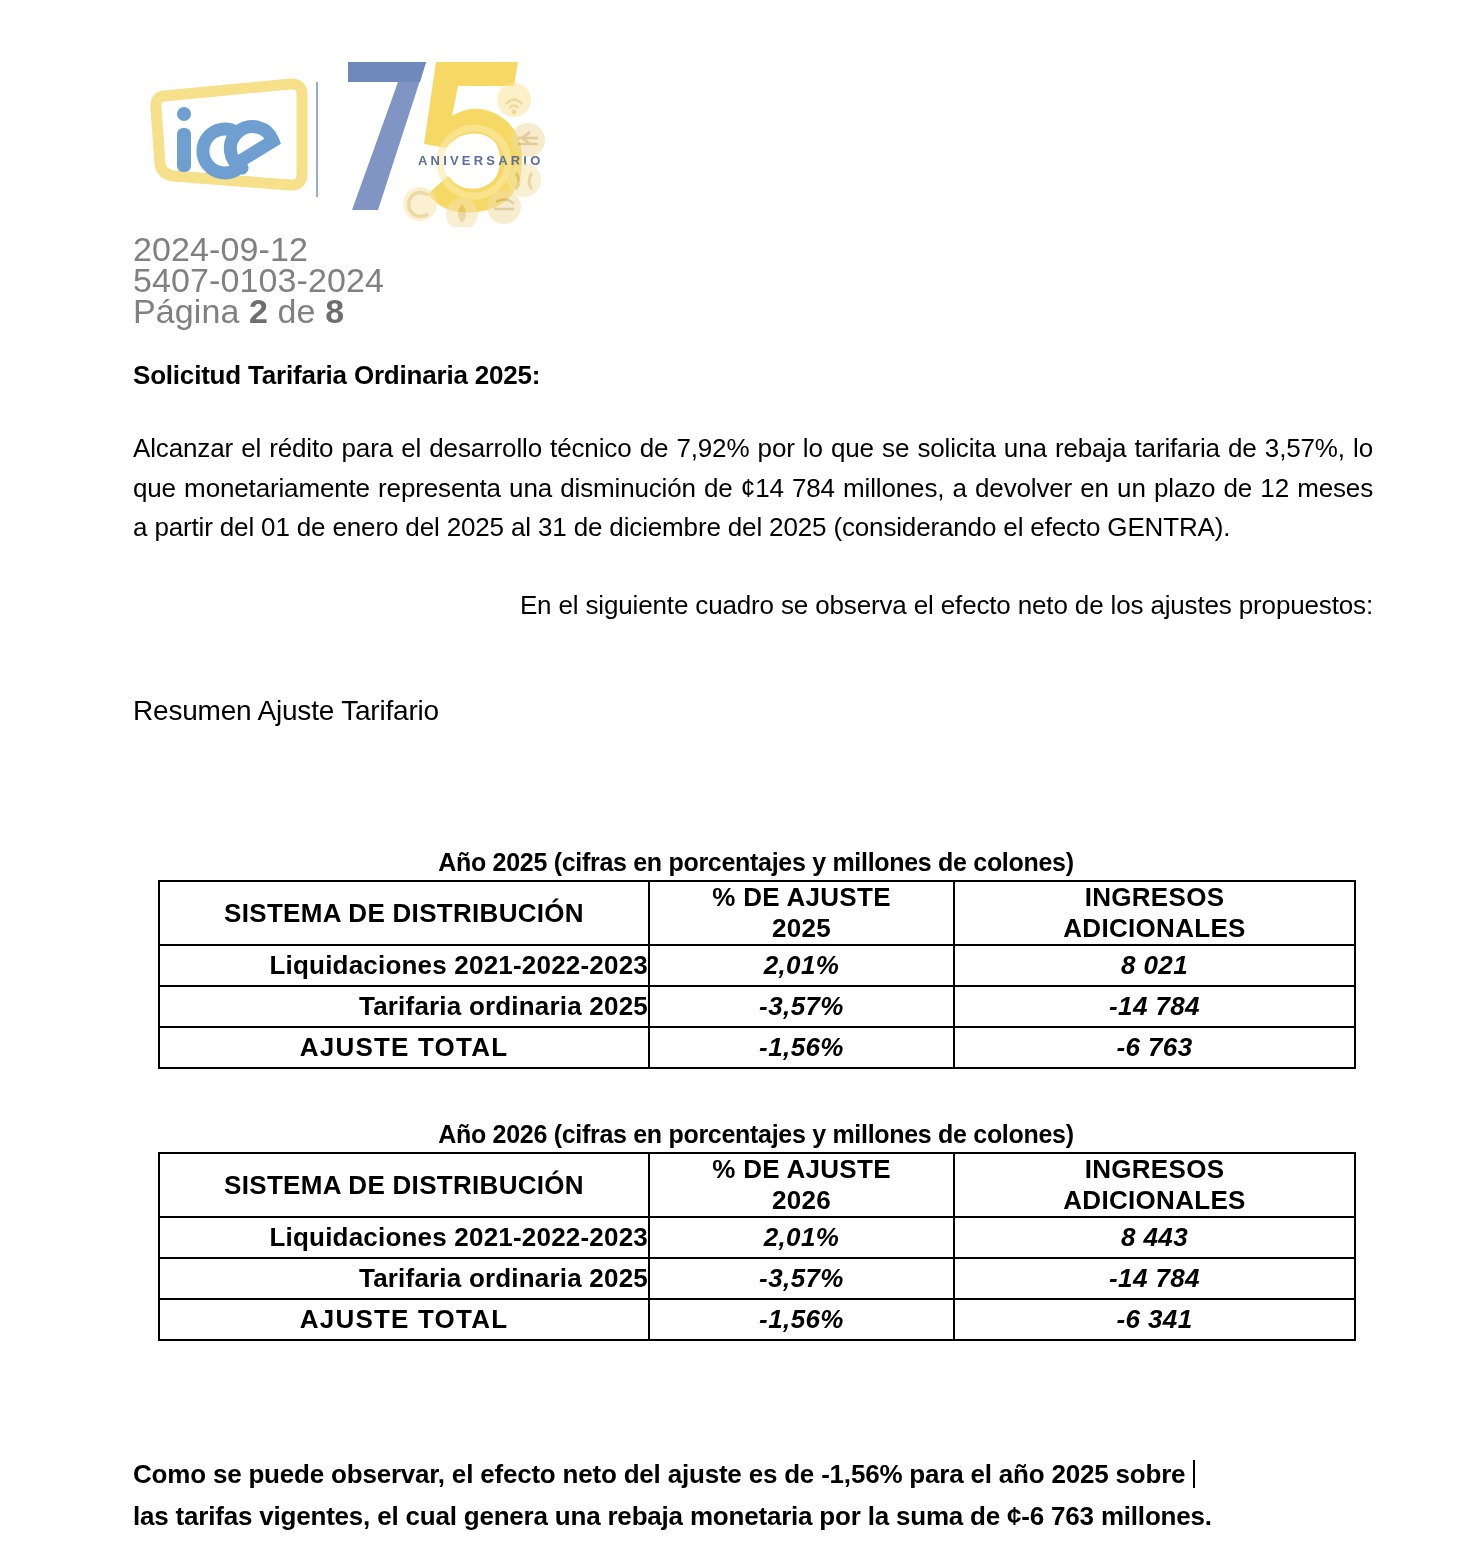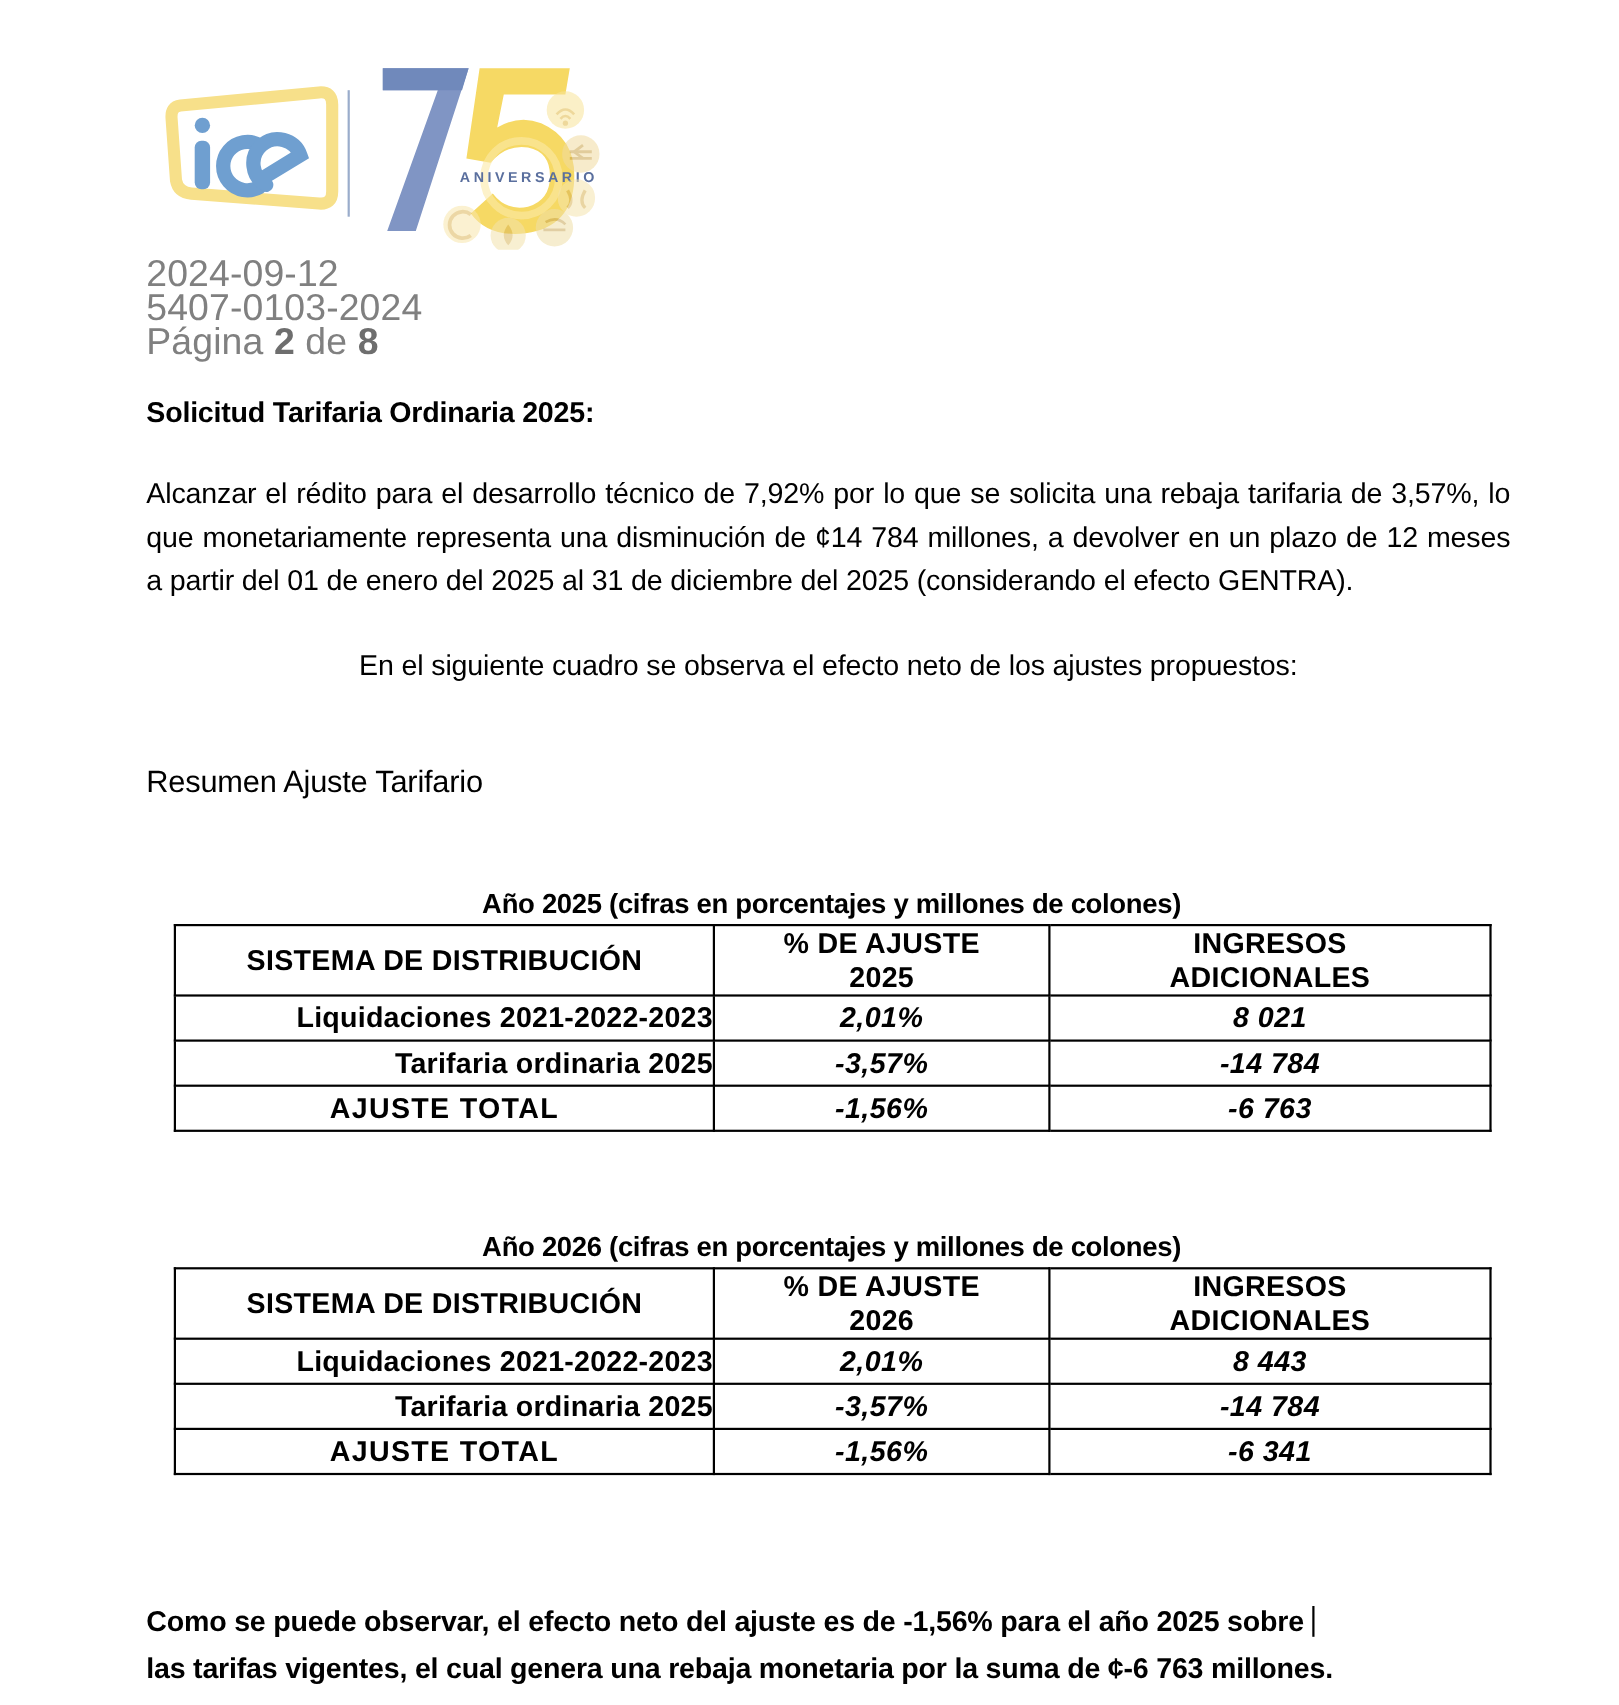--- a/index.html
+++ b/index.html
@@ -74,37 +74,37 @@
     margin: 0 0 38px 0;
     letter-spacing: -0.2px;
   }
   p.para {
     font-size: 26px;
     line-height: 39.5px;
     margin: 0;
     text-align: justify;
     letter-spacing: -0.15px;
   }
-  p.para.ragged { text-align: center; }
+  p.para.ragged { text-align: right; }
   .gap-1 { height: 38px; }
   .gap-2 { height: 70px; }
   h2.sub-title {
     font-size: 28px;
     font-weight: normal;
     margin: 0;
     letter-spacing: -0.2px;
   }
 
   
   .table-block {
     position: absolute;
     left: 158px;
     width: 1196px;
   }
-  .table-block.t2025 { top: 808px; }
+  .table-block.t2025 { top: 848px; }
   .table-block.t2026 { top: 1120px; }
 
   .table-caption {
     font-size: 25px;
     font-weight: bold;
     text-align: center;
     margin: 0 0 3px 0;
     letter-spacing: -0.3px;
   }
   table.rate-table {

